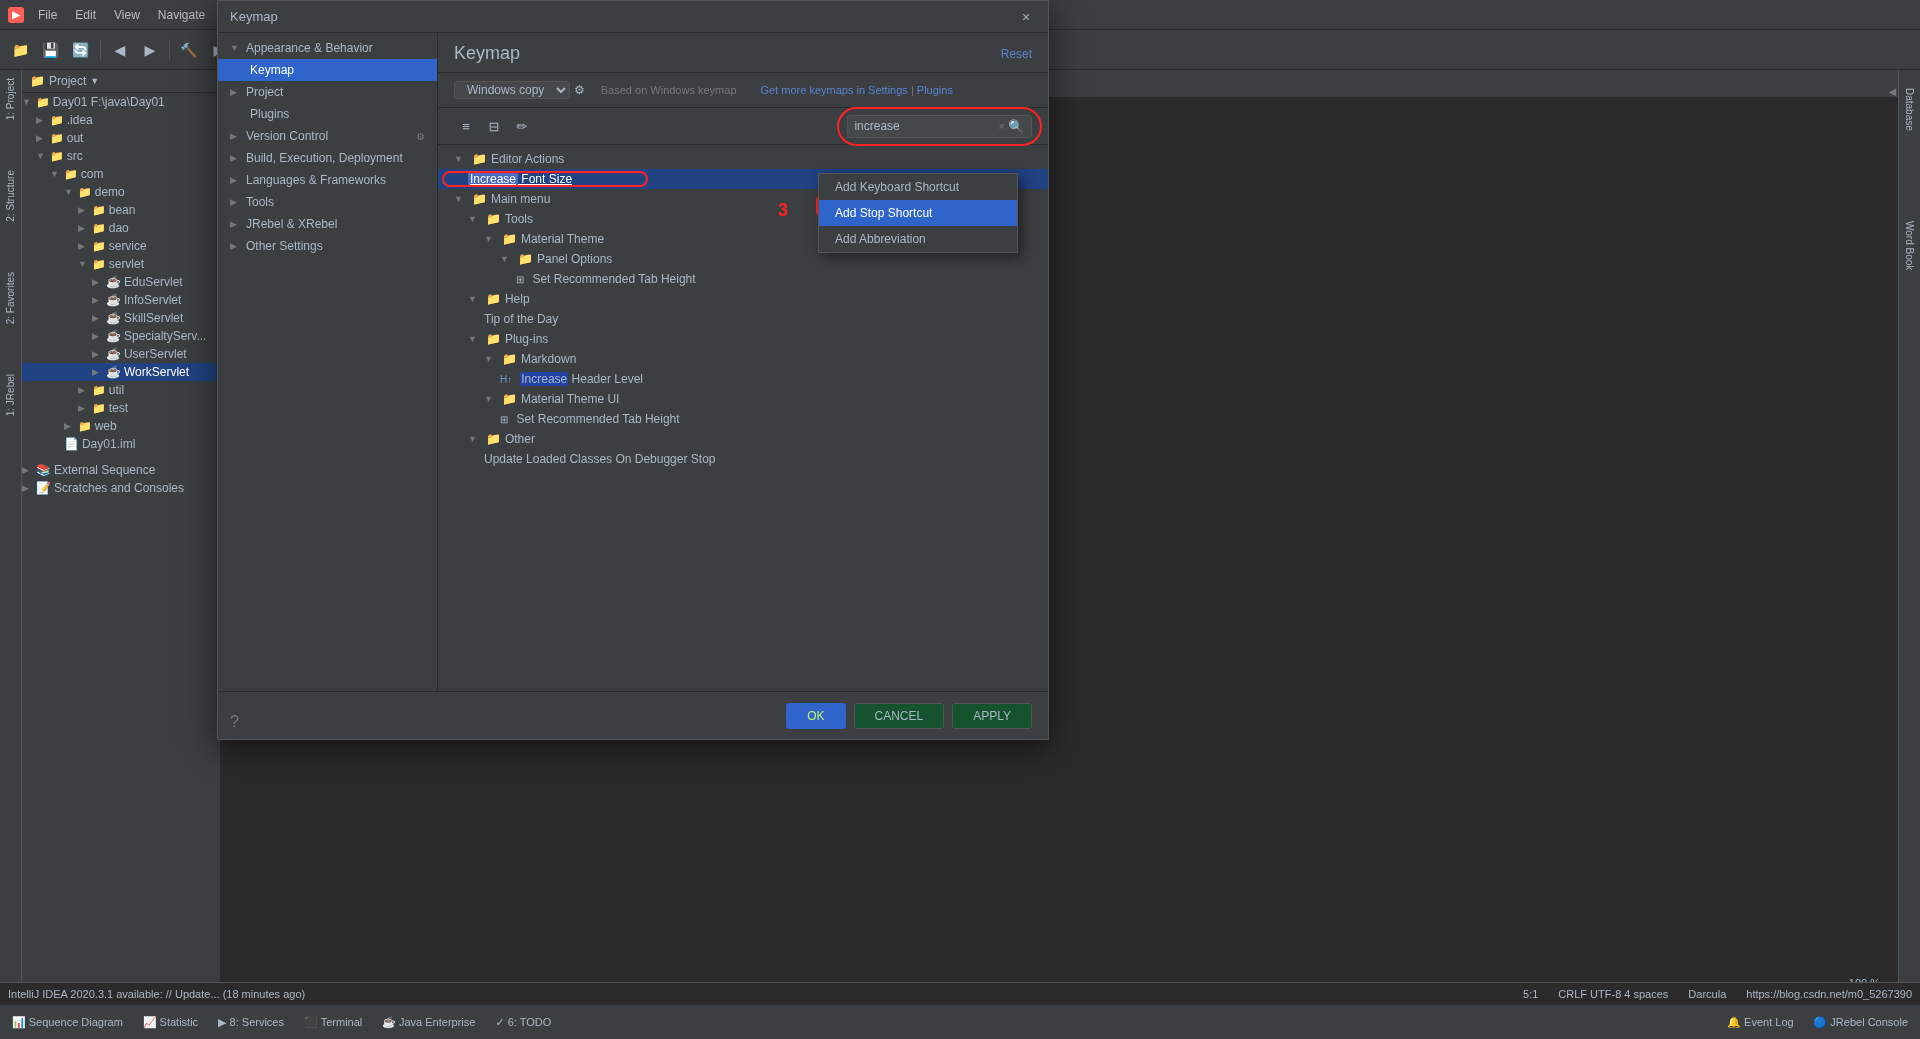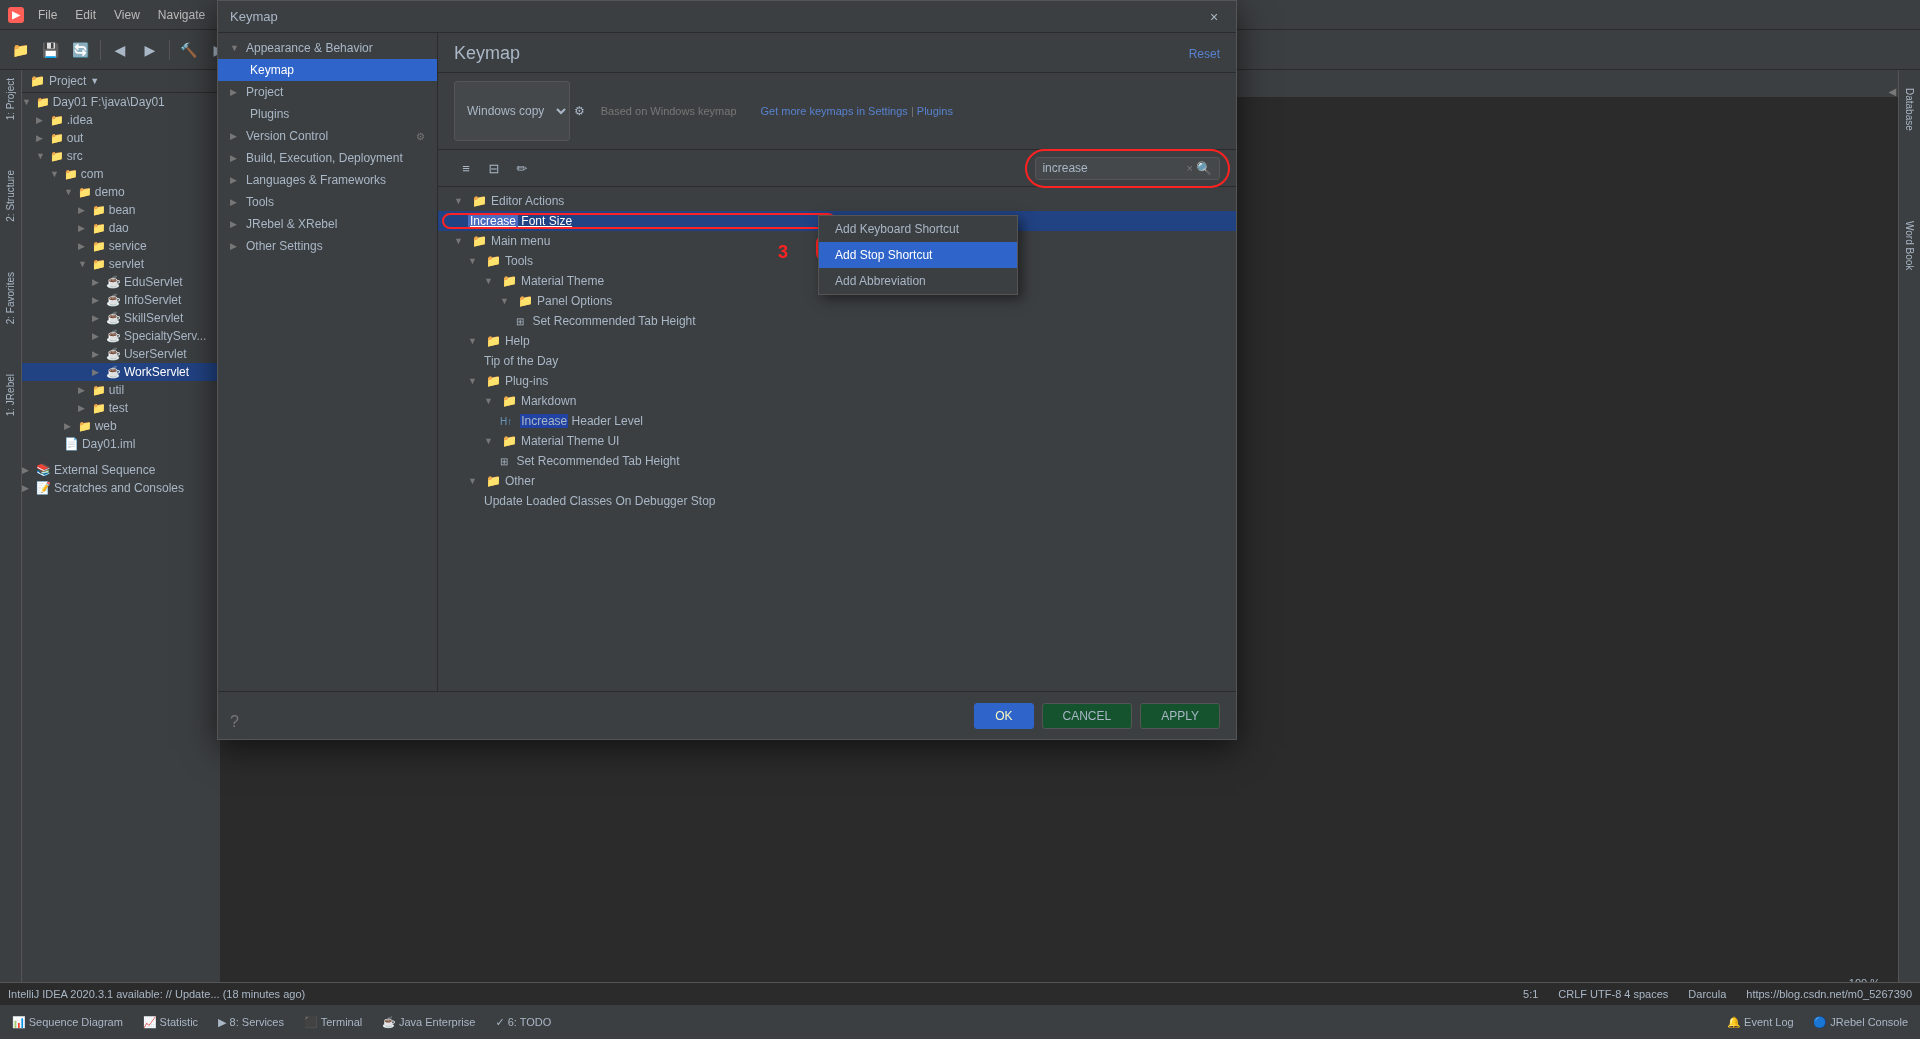--- a/index.html
+++ b/index.html
@@ -199,21 +199,21 @@
       cursor: pointer;
       padding: 2px 4px;
     }
     .status-right {
       margin-left: auto;
       display: flex; align-items: center; gap: 12px;
     }
     .settings-dialog {
       position: absolute;
       top: 0; left: 217px;
-      width: 1020px;
+      width: 832px;
       height: 740px;
       background: #3c3f41;
       border: 1px solid #555;
       box-shadow: 0 8px 32px rgba(0,0,0,0.6);
       display: flex;
       flex-direction: column;
       z-index: 200;
     }
     .dialog-titlebar {
       height: 32px;
@@ -299,21 +299,21 @@
     }
     .keymap-select {
       display: flex;
       align-items: center;
       gap: 4px;
     }
     .keymap-select select {
       background: #45484a;
       border: 1px solid #555;
       color: #a9b7c6;
-      padding: 21px 8px;
+      padding: 0 8px;
       font-size: 12px;
       border-radius: 3px;
       outline: none;
       cursor: pointer;
     }
     .keymap-desc {
       font-size: 11px;
       color: #777;
       margin-left: 8px;
     }
@@ -409,21 +409,21 @@
       font-size: 12px;
       border: 1px solid #555;
       background: #14532d;
       color: #a9b7c6;
       cursor: pointer;
       border-radius: 3px;
     }
     .footer-btn.primary {
       background: #2f65ca;
       border-color: #2f65ca;
-      color: #fef9c3;
+      color: #bef264;
     }
 
     
     .help-icon {
       position: absolute;
       bottom: 8px; left: 12px;
       color: #777;
       font-size: 16px;
       cursor: pointer;
     }

